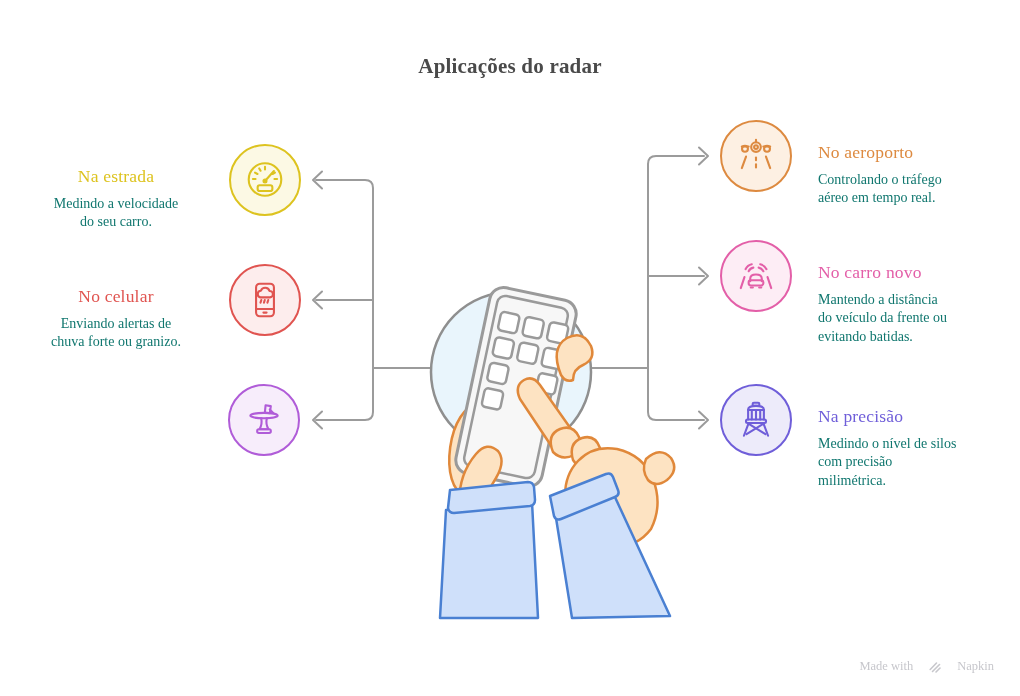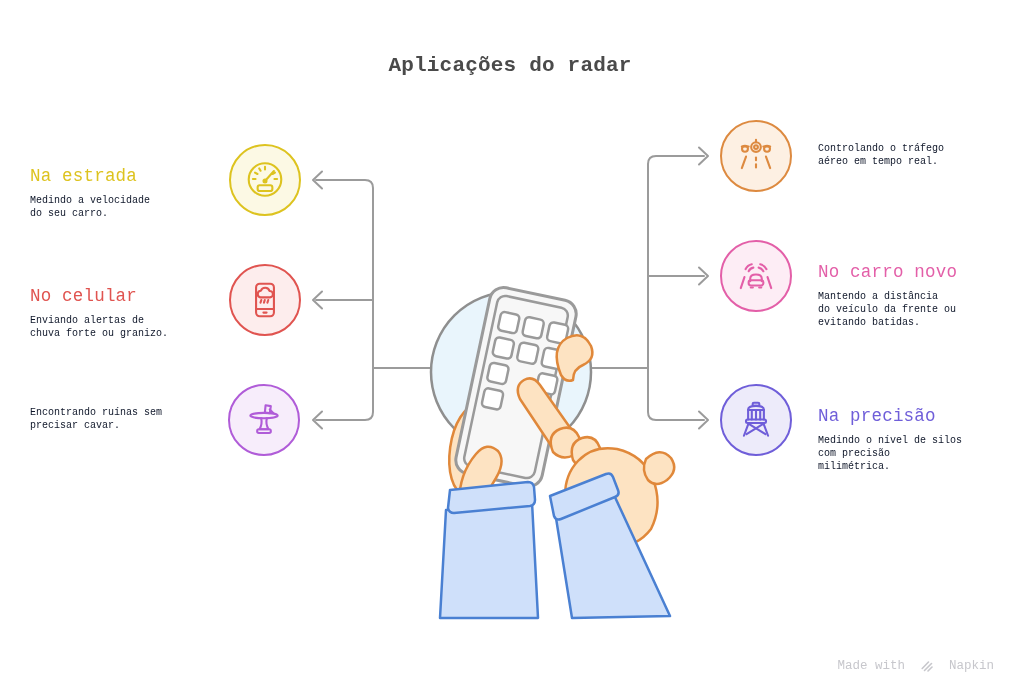--- a/index.html
+++ b/index.html
@@ -2,21 +2,21 @@
 <html><head>
 <meta charset="utf-8">
 <style>
   * { margin: 0; padding: 0; box-sizing: border-box; }
   html,body { background: #ffffff; }
   .canvas {
     position: relative;
     width: 1020px;
     height: 696px;
     background: #ffffff;
-    font-family: Liberation Mono, monospace;
+    font-family: Liberation Serif, serif;
     overflow: hidden;
     padding-left: 40px;
   }
   .title {
     position: absolute;
     top: 54px; left: 0; width: 100%;
     text-align: center;
     font-size: 21px;
     font-weight: 700;
     color: #4a4a4a;
@@ -36,32 +36,32 @@
     width: 72px; height: 72px;
     border-radius: 50%;
     border: 2.5px solid var(--accent);
     background: var(--iconfill);
     display: flex; align-items: center; justify-content: center;
   }
   .icon-circle svg { display: block; }
   .icon-stroke { fill: none; stroke: var(--accent); stroke-width: 2; stroke-linecap: round; stroke-linejoin: round; }
   .icon-fill { fill: var(--accent); stroke: none; }
   .textblock { position: absolute; }
-  .textblock.align-right { text-align: left; }
+  .textblock.align-right { text-align: center; }
   .item-label {
     font-size: 17.5px;
     font-weight: 500;
     color: var(--accent);
     margin-bottom: 8px;
     letter-spacing: .2px;
   }
   .item-desc {
-    font-size: 10px;
+    font-size: 14px;
     line-height: 1.32;
-    color: #0f172a;
+    color: #0f766e;
     white-space: pre-line;
   }
   
   .c-circle { fill: var(--circle-fill); stroke: var(--circle-stroke); stroke-width: 2.5; }
   .c-phone  { fill: var(--phone-fill);  stroke: var(--phone-stroke); stroke-width: 3; }
   .c-inner  { fill: none; stroke: var(--phone-stroke); stroke-width: 2.5; }
   .c-key    { fill: var(--key-fill); stroke: var(--phone-stroke); stroke-width: 2.5; }
   .c-skin   { fill: var(--skin-fill); stroke: var(--skin-stroke); stroke-width: 2.5; stroke-linejoin: round; }
   .c-sleeve { fill: var(--sleeve-fill); stroke: var(--sleeve-stroke); stroke-width: 2.5; stroke-linejoin: round; }
   .watermark {
@@ -133,22 +133,20 @@
         <path class="icon-stroke" d="M15.5 17.5 a3.2 3.2 0 0 1 .6 -6.3 a4.3 4.3 0 0 1 8.2 .2 a3 3 0 0 1 .4 6.1 Z"></path>
         <line class="icon-stroke" x1="16.5" y1="20" x2="15.7" y2="22.5"></line>
         <line class="icon-stroke" x1="19.8" y1="20" x2="19" y2="22.5"></line>
         <line class="icon-stroke" x1="23.1" y1="20" x2="22.3" y2="22.5"></line>
       </svg>
     </div>
   </div>
 
   <div style="--accent: #b05cd8; --iconfill: #f7edfb;">
     <div class="textblock align-right" style="left:30px;top:406px;width:172px">
-      <div class="item-desc">Encontrando ruínas sem
-precisar cavar.</div>
     </div>
     <div class="icon-circle" style="left:228px;top:384px">
       <svg width="42" height="42" viewBox="0 0 40 40">
         <path class="icon-stroke" d="M21.5 6 L26.5 6.8 L25.5 13.5 L20.8 13 Z"></path>
         <path class="icon-stroke" d="M25.5 10 L29 13.5"></path>
         <ellipse class="icon-stroke" cx="20" cy="15.8" rx="13" ry="2.6"></ellipse>
         <path class="icon-stroke" d="M17.3 18.4 Q18.6 23.5 15.8 28.8 L24.2 28.8 Q21.4 23.5 22.7 18.4"></path>
         <rect class="icon-stroke" x="13.5" y="28.8" width="13" height="3.6" rx="1.6"></rect>
       </svg>
     </div>
@@ -164,20 +162,21 @@
         <line class="icon-stroke" x1="27" y1="11" x2="33.5" y2="11"></line>
         <circle class="icon-stroke" cx="9.5" cy="13.2" r="2.8"></circle>
         <circle class="icon-stroke" cx="30.5" cy="13.2" r="2.8"></circle>
         <line class="icon-stroke" x1="10.5" y1="20.5" x2="6.5" y2="31.5"></line>
         <line class="icon-stroke" x1="29.5" y1="20.5" x2="33.5" y2="31.5"></line>
         <line class="icon-stroke" x1="20" y1="21.5" x2="20" y2="24"></line>
         <line class="icon-stroke" x1="20" y1="28" x2="20" y2="31"></line>
       </svg>
     </div>
     <div class="textblock" style="left:818px;top:142px;width:180px">
+      <div class="item-label">No aeroporto</div>
       <div class="item-desc">Controlando o tráfego
 aéreo em tempo real.</div>
     </div>
   </div>
 
   <div style="--accent: #e35fa8; --iconfill: #fdedf5;">
     <div class="icon-circle" style="left:720px;top:240px">
       <svg width="42" height="42" viewBox="0 0 40 40">
         <path class="icon-stroke" d="M9 21 L5.5 31.5"></path>
         <path class="icon-stroke" d="M31 21 L34.5 31.5"></path>

